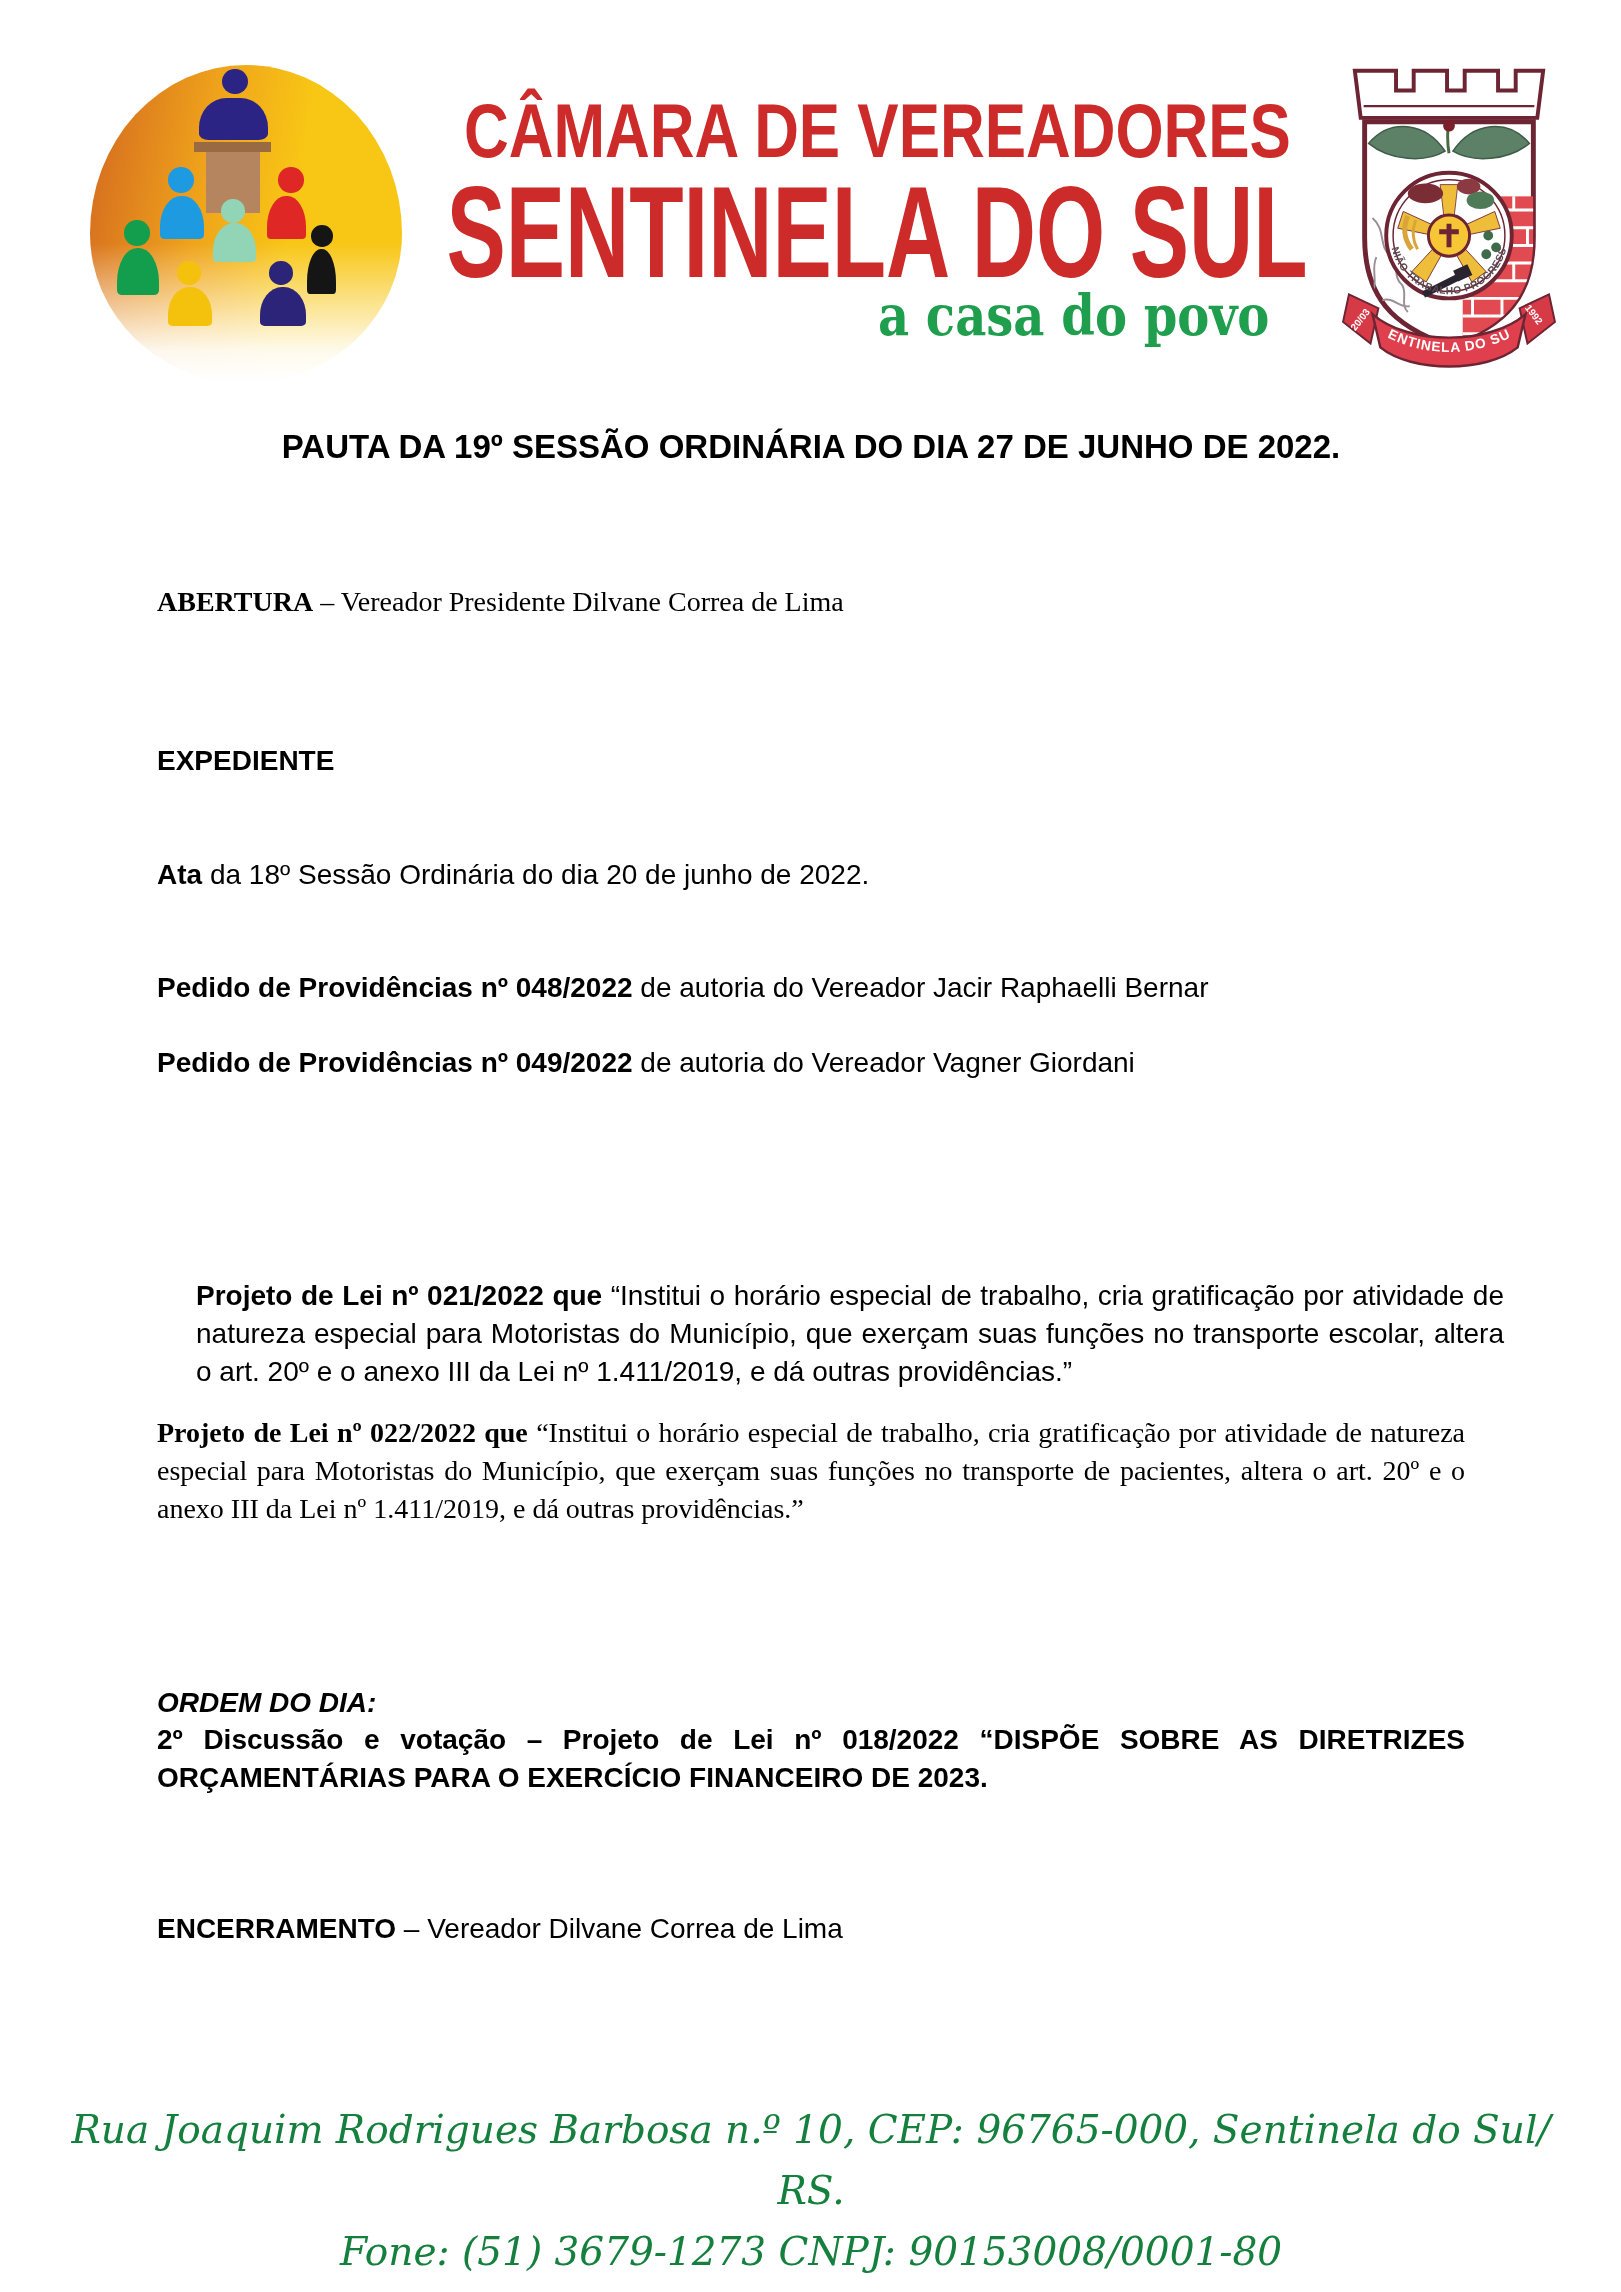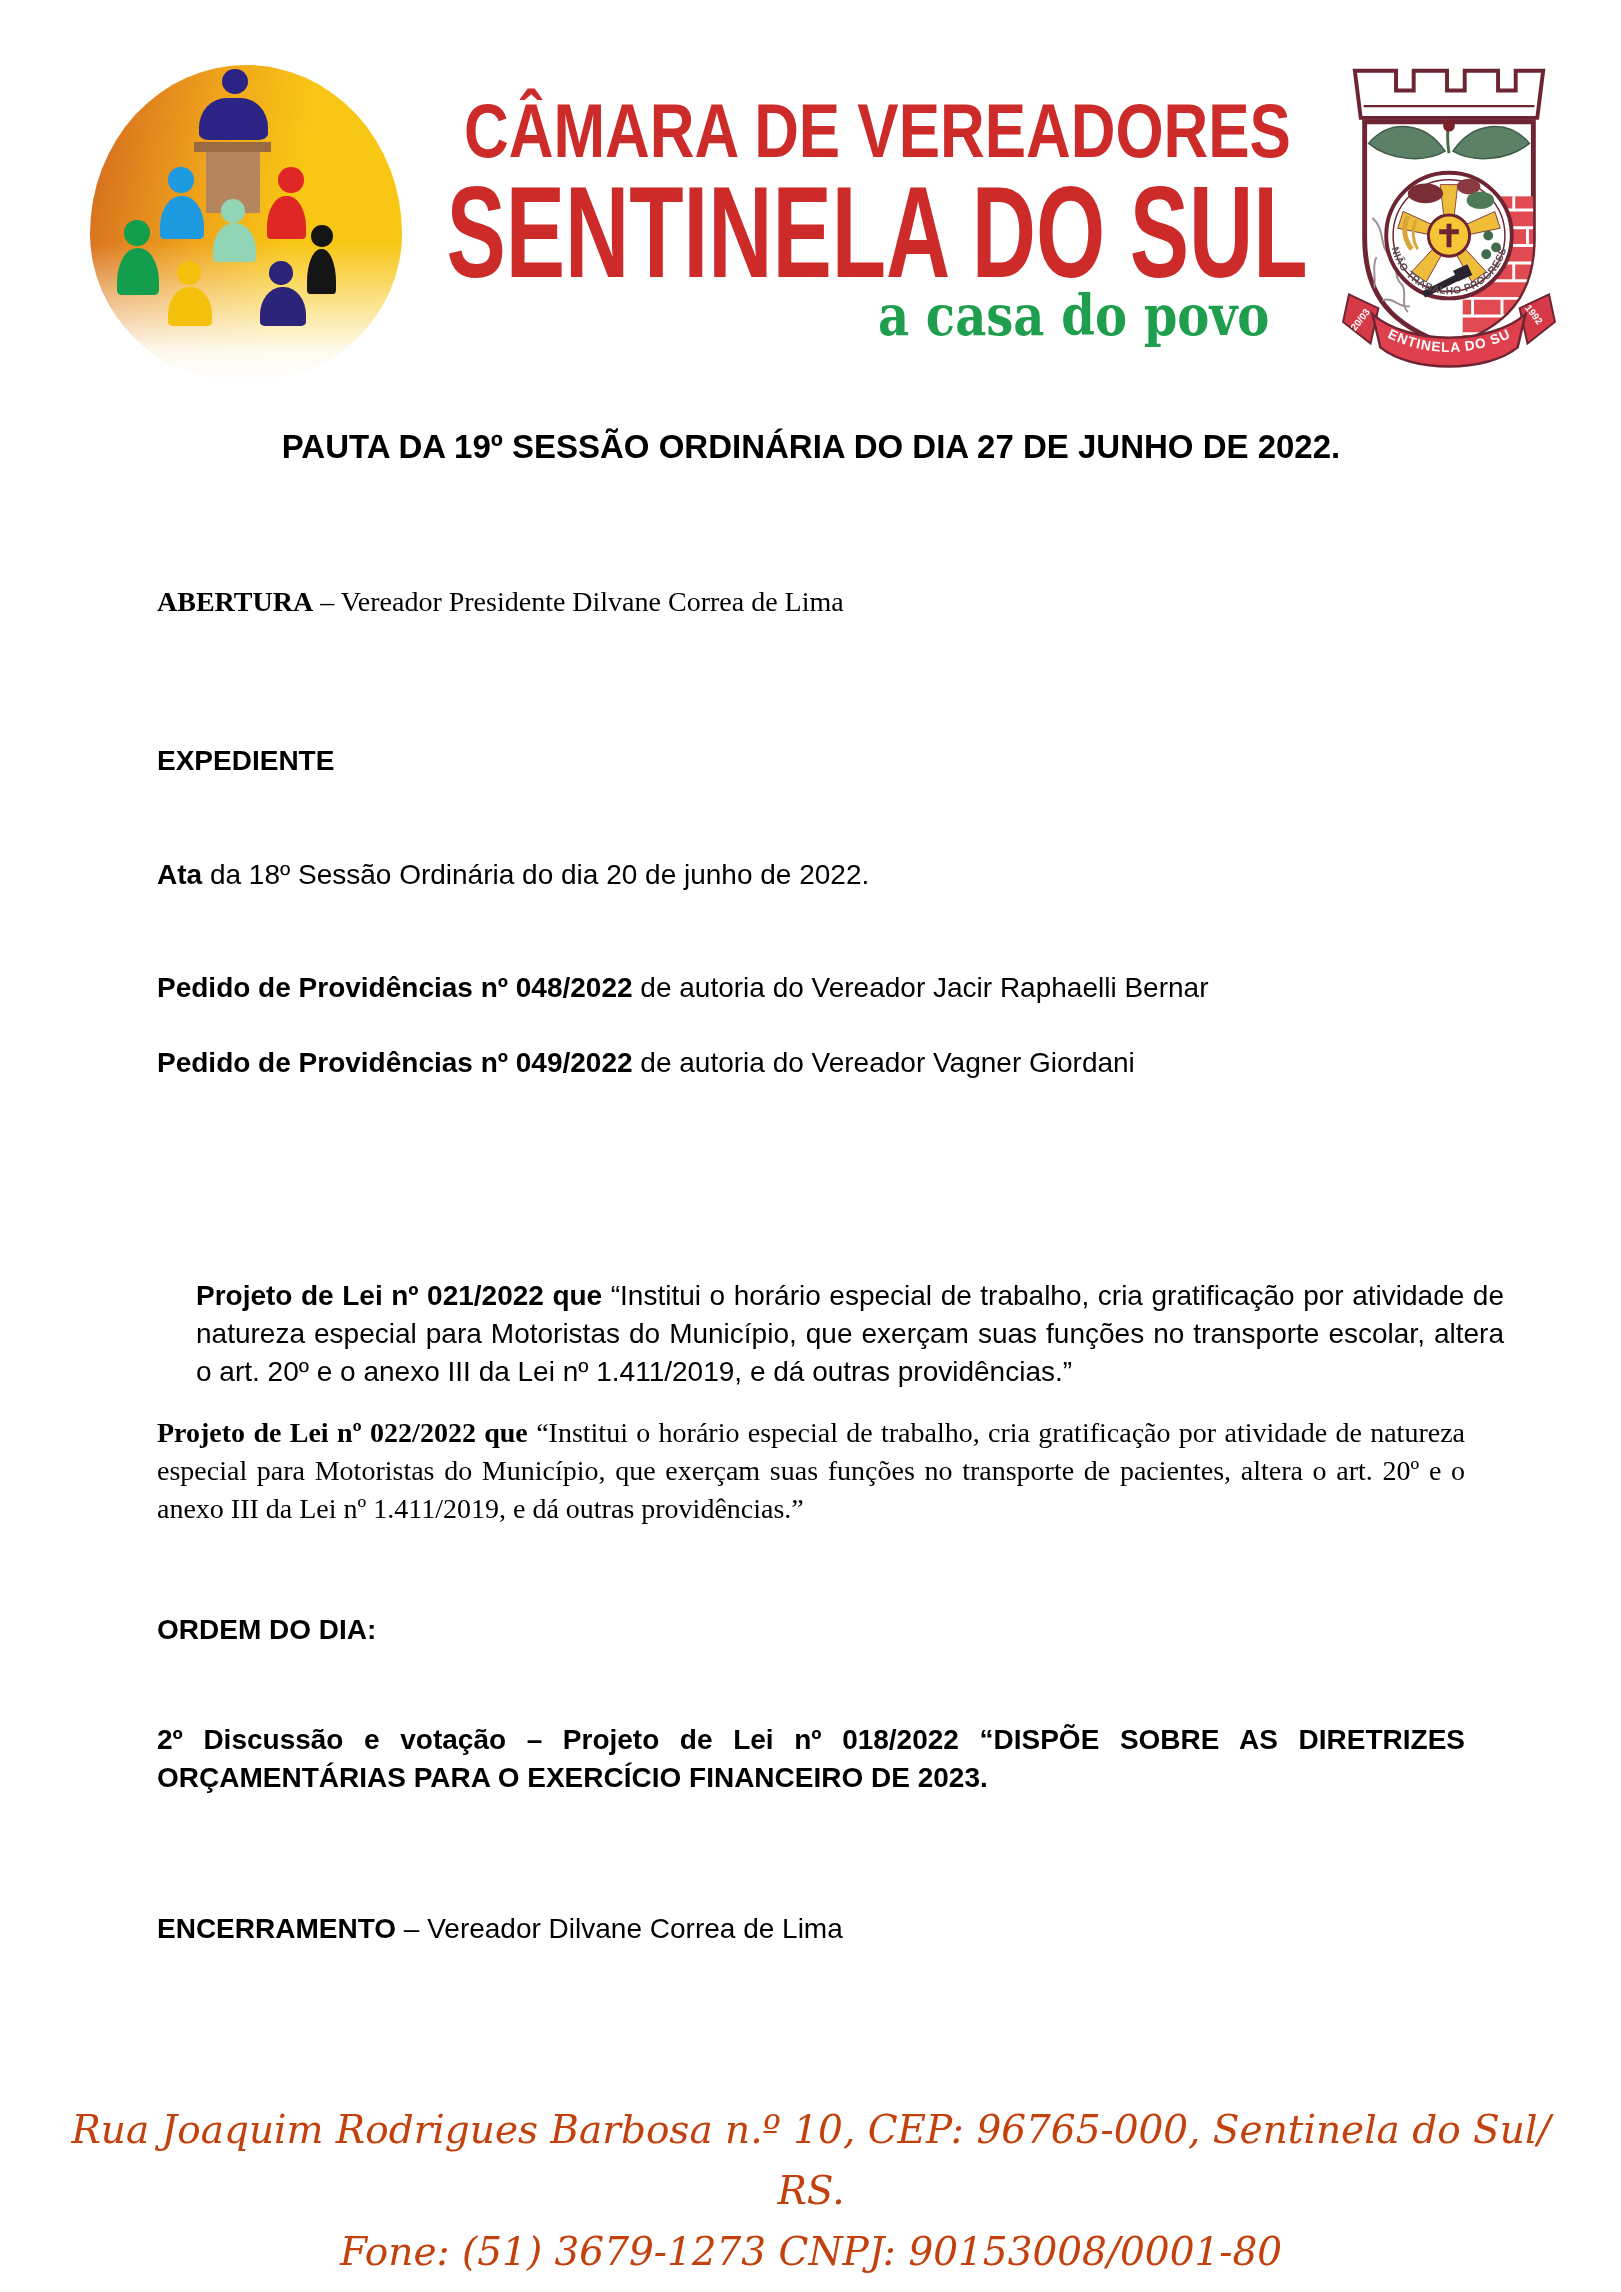--- a/index.html
+++ b/index.html
@@ -61,28 +61,28 @@
   .just{text-align:justify;line-height:38px;}
   .title{top:429px;text-align:center;font-weight:bold;font-size:33px;}
   .pos-abertura{top:584px;font-family:Liberation Serif, serif;}
   .pos-expediente{top:743px;font-weight:bold;}
   .pos-ata{top:857px;}
   .pos-item1{top:970px;}
   .pos-item2{top:1045px;}
   .pos-item3{top:1119px;}
   .pos-proj1{top:1277px;margin-left:39px;}
   .pos-proj2{top:1414px;font-family:Liberation Serif, serif;}
-  .pos-ordem{top:1612px;font-weight:bold;}
+  .pos-ordem{top:1685px;font-weight:bold;font-style:italic;}
   .pos-ordemitem{top:1721px;font-weight:bold;}
   .pos-encerr{top:1911px;}
   .footer{
     position:absolute;left:59px;top:2099px;width:1504px;
     text-align:center;
     font-family:"DejaVu Serif",serif;font-style:italic;
-    font-size:39px;line-height:61px;color:#c2410c;
+    font-size:39px;line-height:61px;color:#15803d;
   }
 </style>
 </head>
 <body>
 
 <div class="page">
 
   <div class="header">
 
     <div class="logo">

